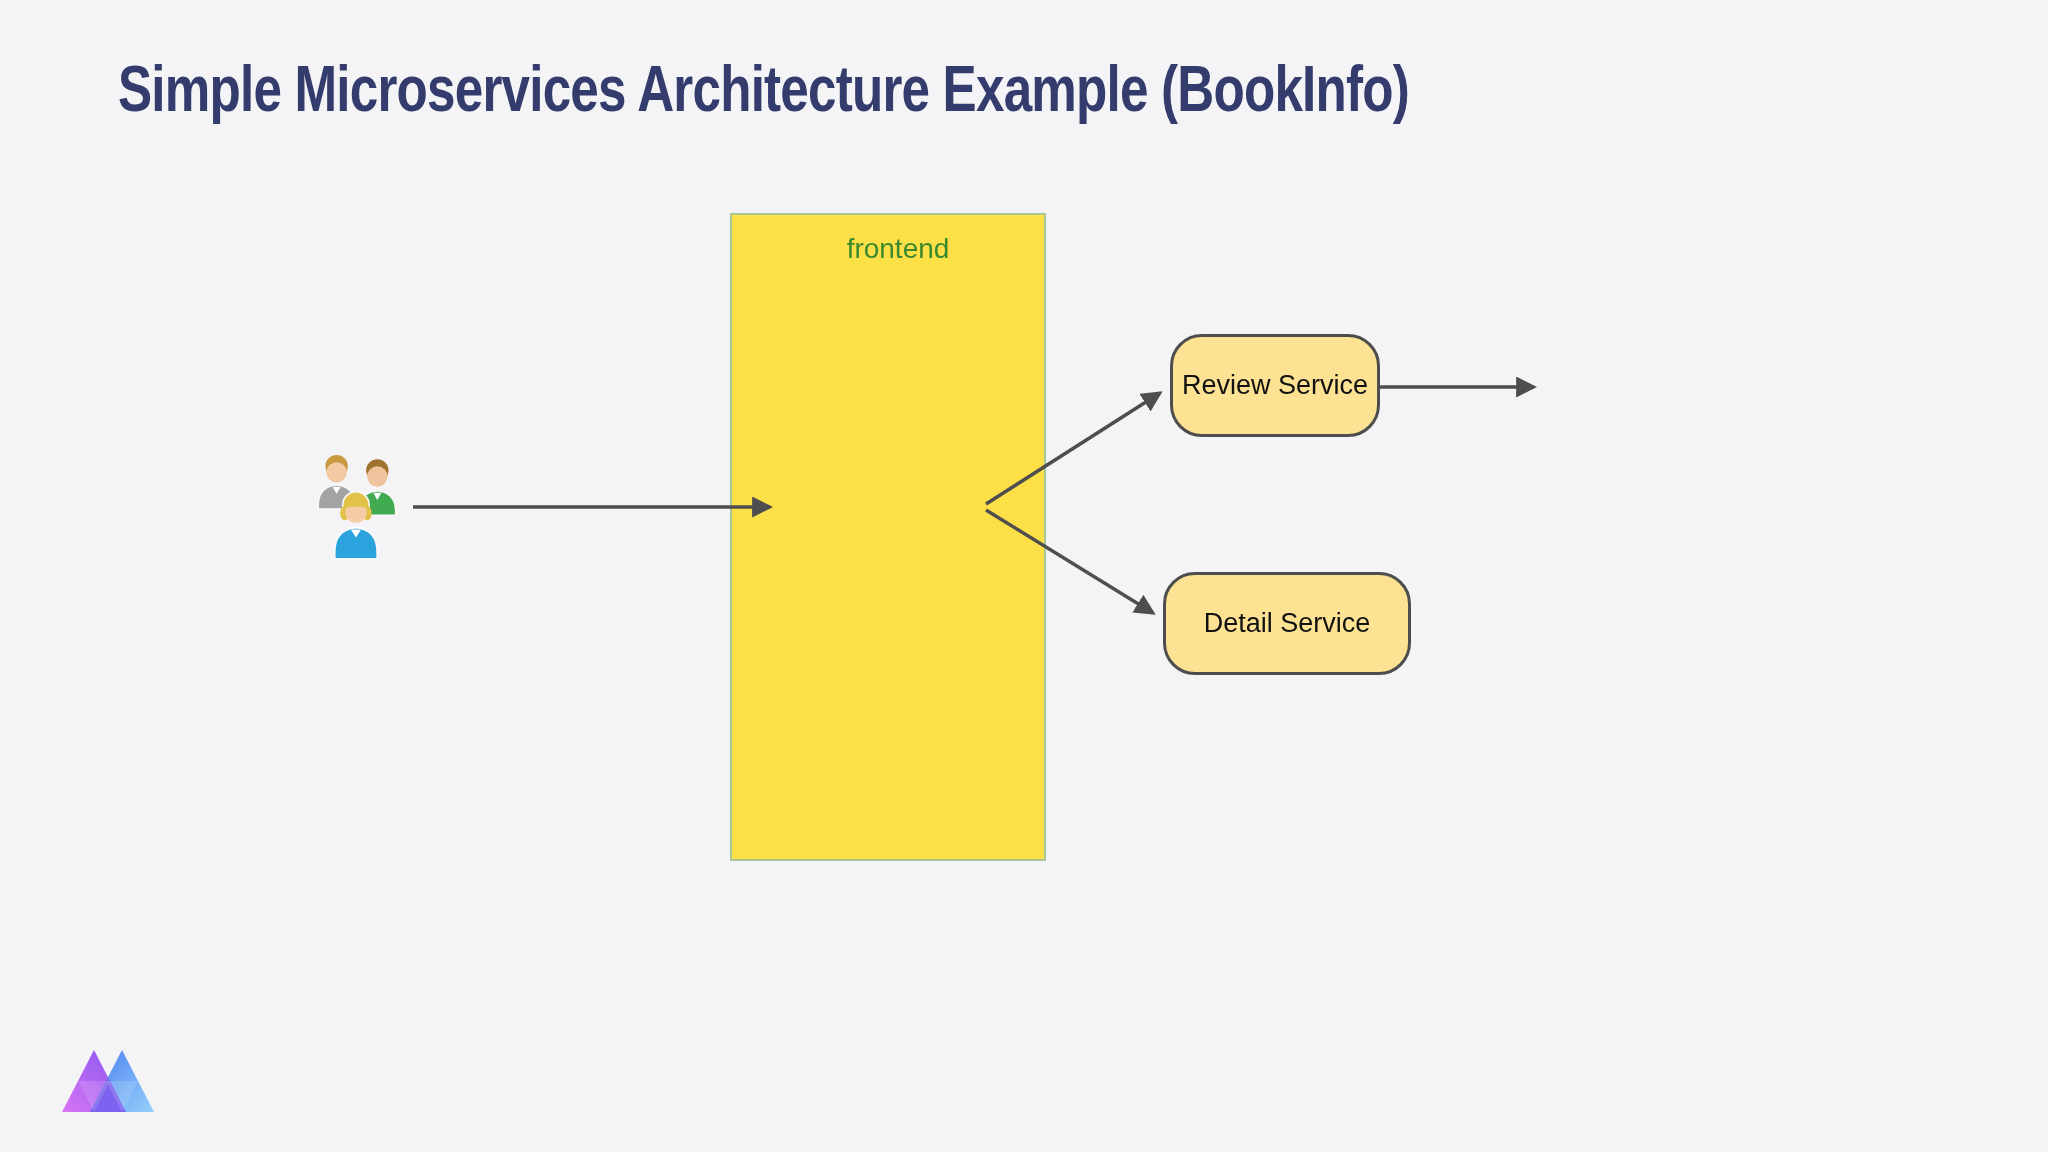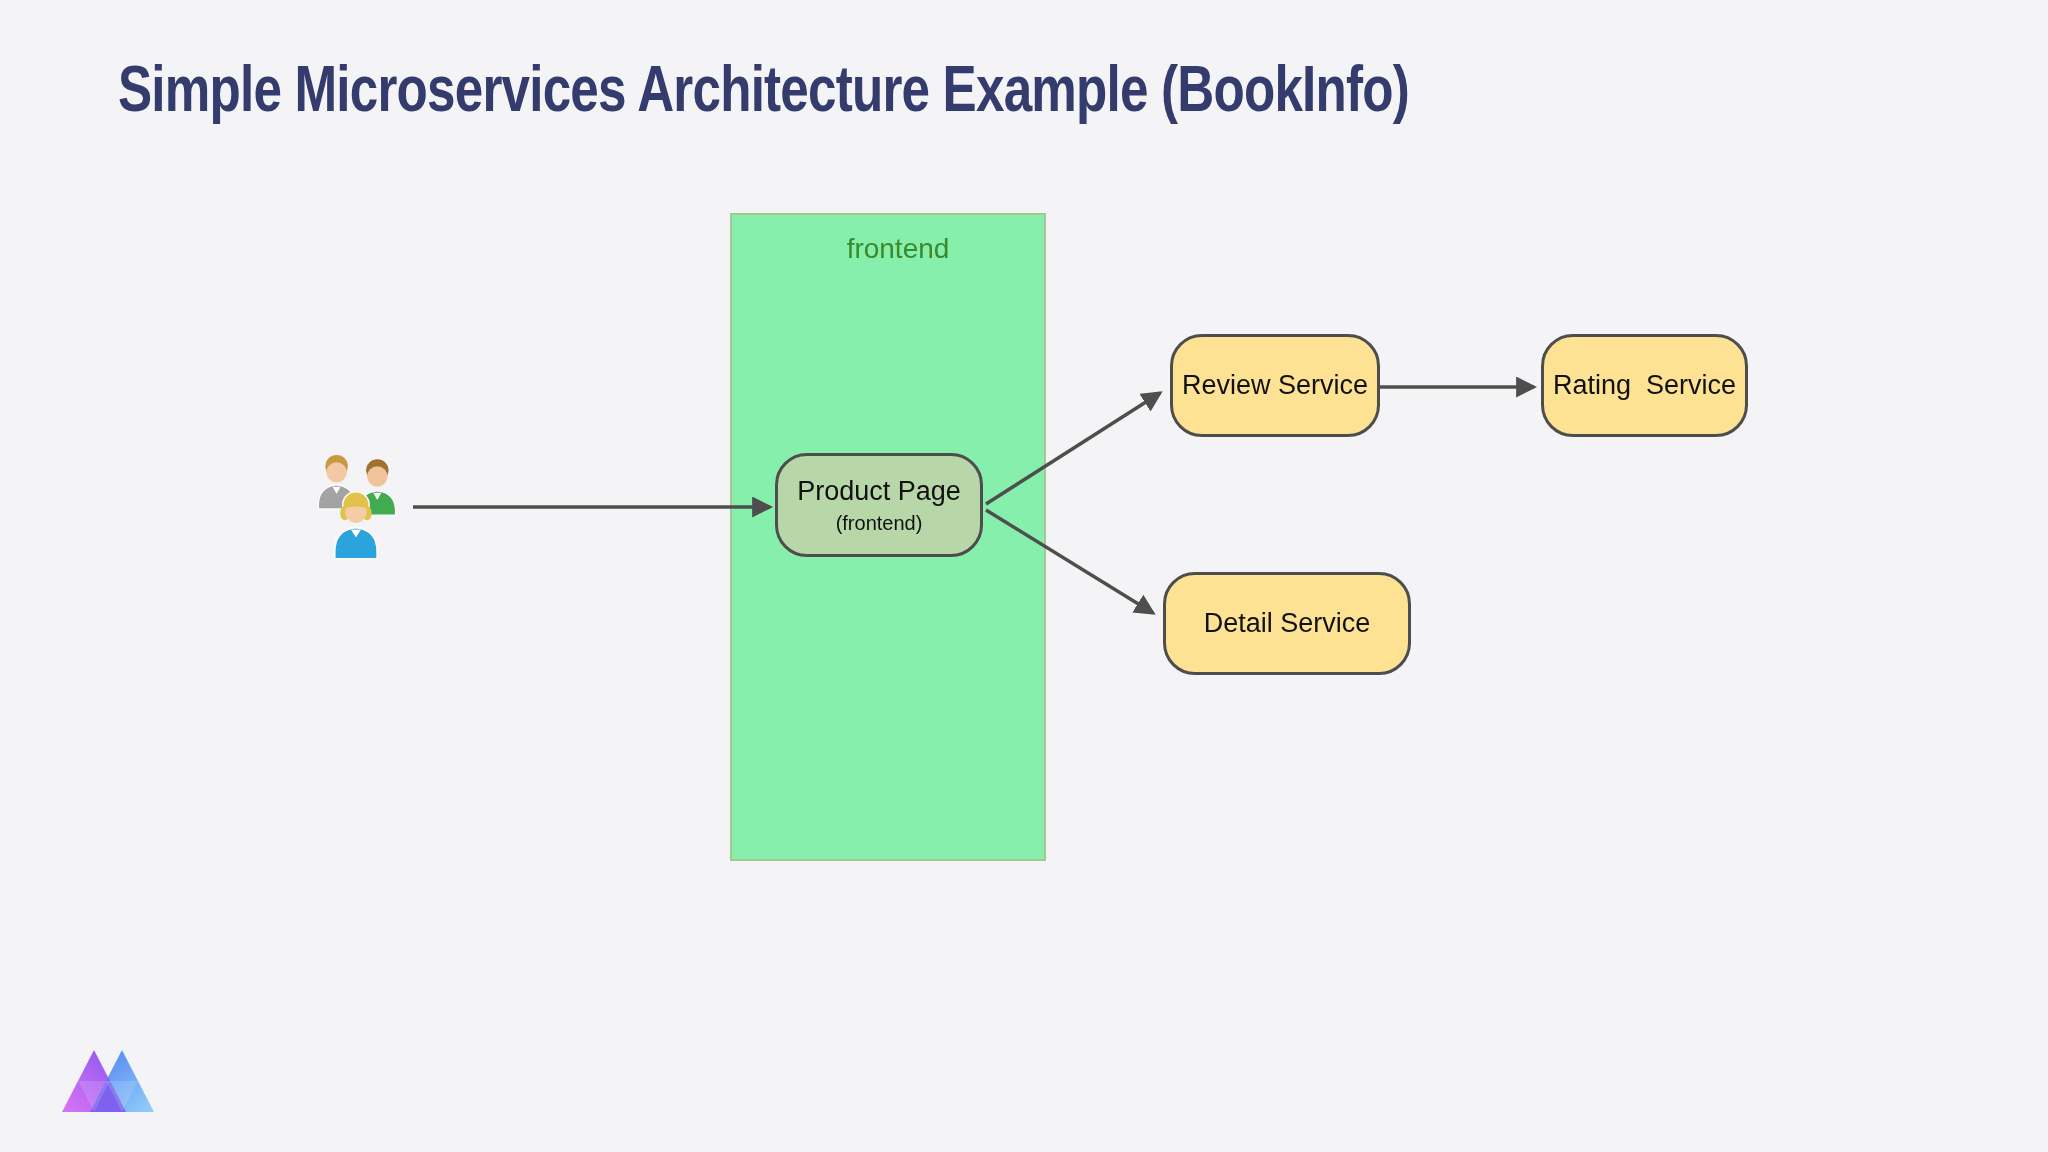--- a/index.html
+++ b/index.html
@@ -13,21 +13,21 @@
 
   .page-title{
     position:absolute;left:118px;top:52px;margin:0;
     font-size:64px;font-weight:bold;color:#343b6d;
     letter-spacing:-1px;white-space:nowrap;
     transform:scaleX(.80);transform-origin:left center;
   }
 
   .cluster{
     position:absolute;left:730px;top:213px;width:316px;height:648px;
-    background:#86efac;border:2px solid #a6c795;box-sizing:border-box;padding-left:20px;
+    background:#fde047;border:2px solid #a6c795;box-sizing:border-box;padding-left:20px;
   }
   .cluster-label{
     margin-top:18px;text-align:center;
     font-size:28px;color:#3a8a2d;
   }
 
   .edges{position:absolute;left:0;top:0;width:2048px;height:1152px;}
 
   .node{
     position:absolute;box-sizing:border-box;
@@ -85,32 +85,25 @@
 
     <circle cx="47" cy="54" r="13" fill="#e3c24a" stroke="#fafafa" stroke-width="1.5"></circle>
     <ellipse cx="36" cy="62" rx="4.5" ry="7" fill="#e3c24a"></ellipse>
     <ellipse cx="58" cy="62" rx="4.5" ry="7" fill="#e3c24a"></ellipse>
     <circle cx="47" cy="61" r="10.5" fill="#f4cda6"></circle>
     <path d="M47,48 Q38,50 37,57 Q47,54 57,57 Q56,50 47,48 Z" fill="#e3c24a"></path>
     <path d="M26,100 Q26,78 47,76 Q68,78 68,100 L68,107 L26,107 Z" fill="#2ba3dc" stroke="#fafafa" stroke-width="2"></path>
     <path d="M42,78 L47,86 L52,78 Z" fill="#ffffff"></path>
   </svg>
 
-  <div id="node-product-page" class="node node-green">
-    <div class="node-label">Product Page</div>
-    <div class="node-sublabel">(frontend)</div>
-  </div>
 
   <div id="node-review-service" class="node node-yellow">
     <div class="node-label">Review Service</div>
   </div>
 
-  <div id="node-rating-service" class="node node-yellow">
-    <div class="node-label">Rating  Service</div>
-  </div>
 
   <div id="node-detail-service" class="node node-yellow">
     <div class="node-label">Detail Service</div>
   </div>
 
   <svg class="brand-logo" viewBox="0 0 100 66" xmlns="http://www.w3.org/2000/svg">
     <defs>
       <linearGradient id="lgL" x1="0" y1="1" x2="1" y2="0">
         <stop offset="0" stop-color="#d973f5"></stop>
         <stop offset="1" stop-color="#8457f0"></stop>

